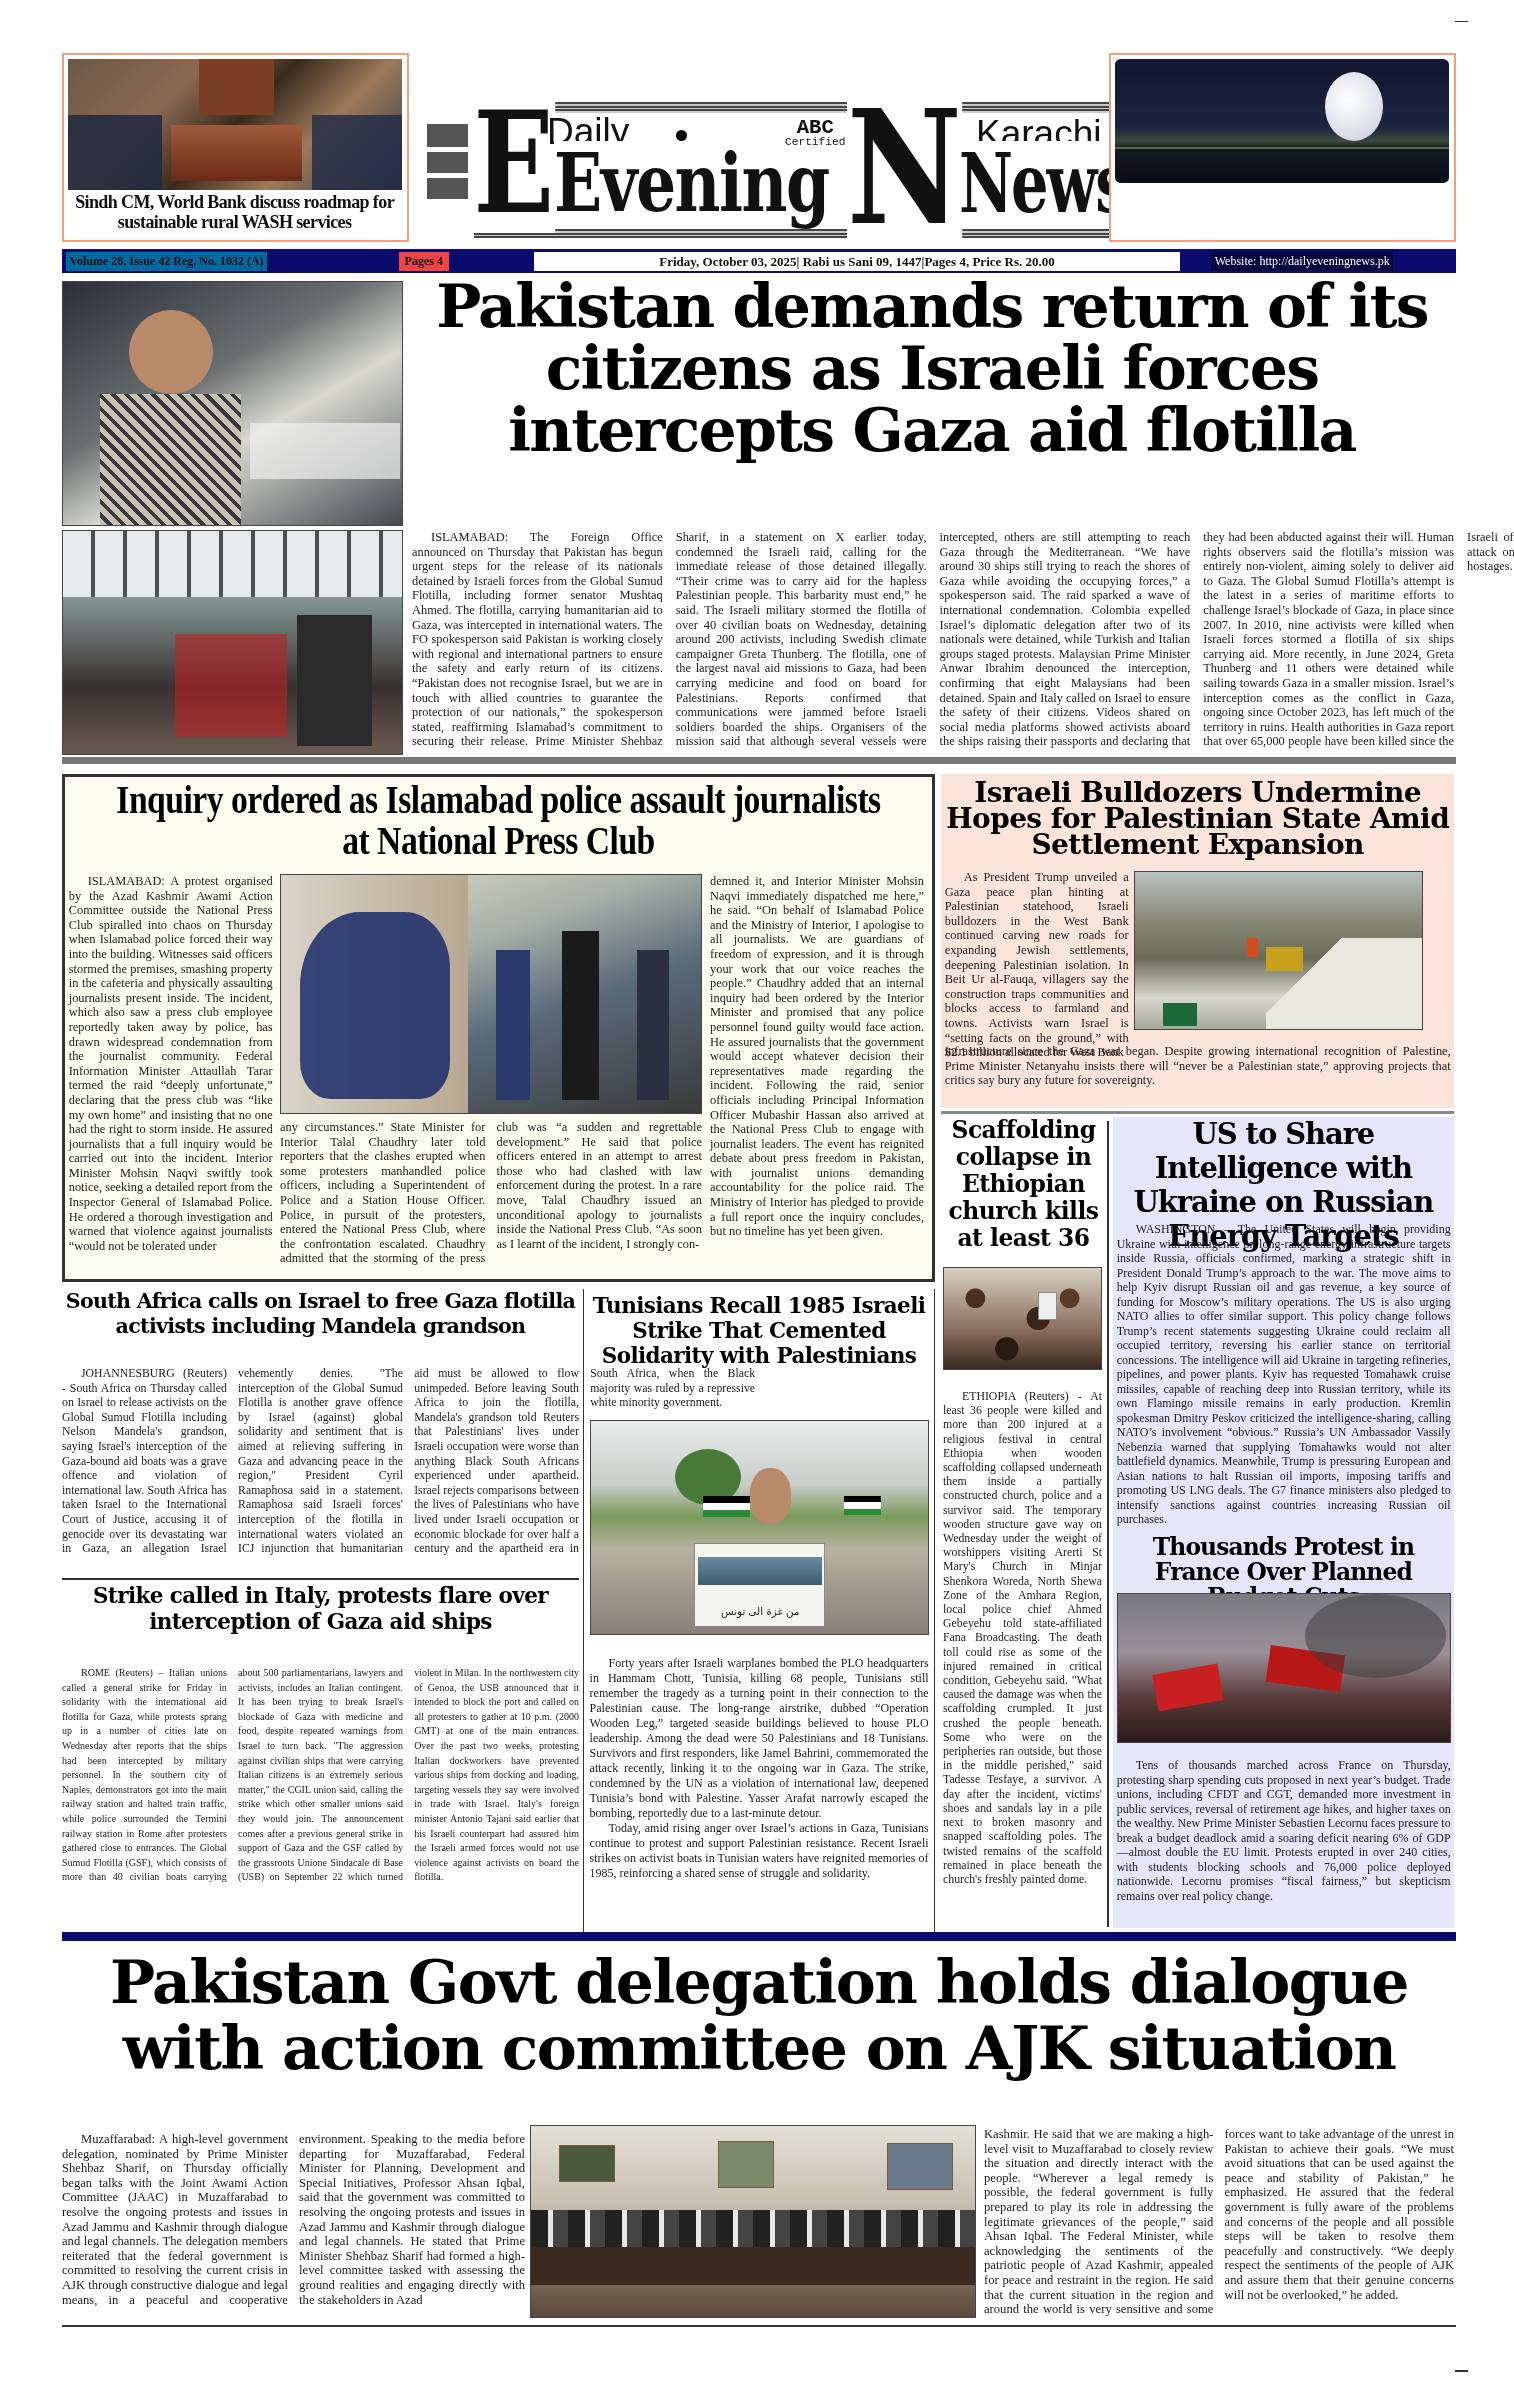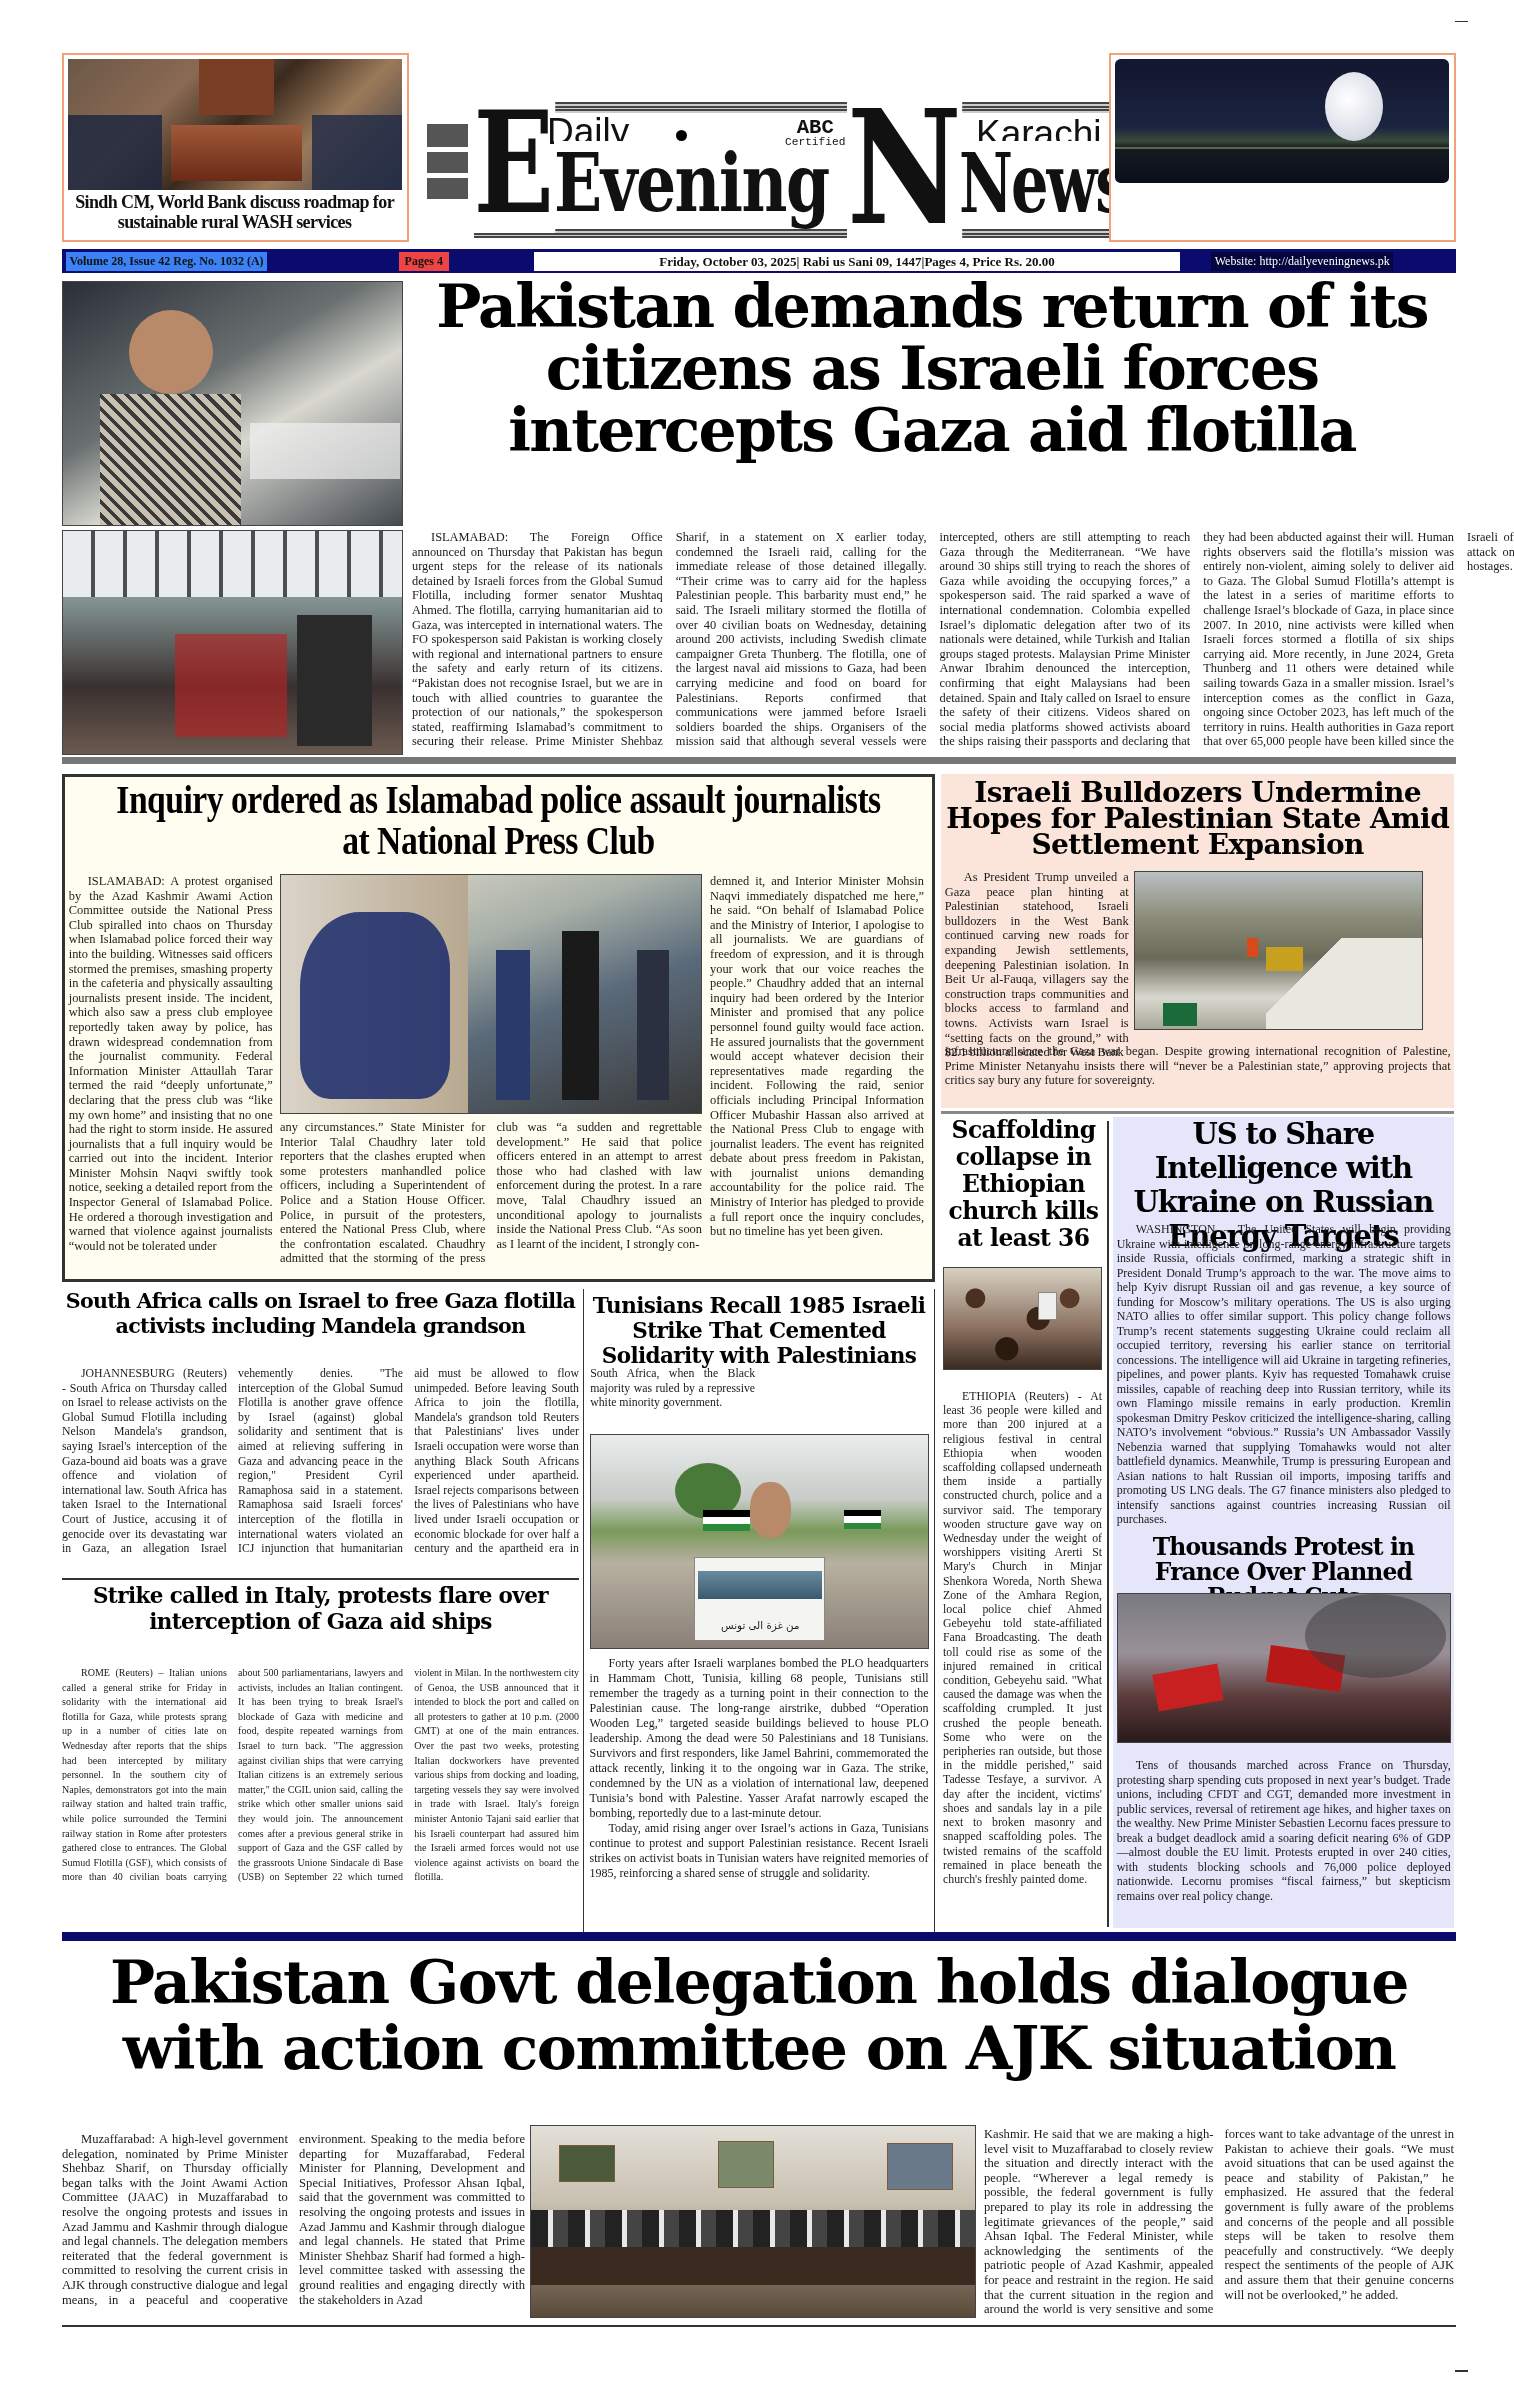--- a/index.html
+++ b/index.html
@@ -57,21 +57,21 @@
 
   <div class="abs" style="left:1047px;top:1.9px;width:347px;height:189px;border:2.8px solid #f2a07a;background:#fff">
     <div class="abs" style="left:3.7px;top:3.7px;width:334px;height:124px;background:linear-gradient(180deg,#12162e 0%,#1b2440 55%,#3a4a3a 66%,#151a22 72%,#0a0e1a 100%);border-radius:5.6px">
       <div class="abs" style="left:210px;top:13px;width:58px;height:69px;border-radius:50%;background:radial-gradient(circle at 40% 40%,#fff,#d8dce6 70%,#b8bcc8)"></div>
       <div class="abs" style="left:0;top:88px;width:334px;height:2.8px;background:#8a9a5a;opacity:.6"></div>
     </div>
   </div>
 </div>
 
 <div class="abs" style="left:62px;top:249px;width:1394px;height:24px;background:#0b0b6e">
-  <div class="abs" style="left:3.7px;top:2.8px;height:19px;padding:0 3.7px;background:#3b82f6;font-weight:bold;font-size:12px;line-height:19px">Volume 28, Issue 42 Reg. No. 1032 (A)</div>
+  <div class="abs" style="left:3.7px;top:2.8px;height:19px;padding:0 3.7px;background:#0369a1;font-weight:bold;font-size:12px;line-height:19px">Volume 28, Issue 42 Reg. No. 1032 (A)</div>
   <div class="abs" style="left:337px;top:2.8px;height:19px;padding:0 5.6px;background:#ef4444;font-weight:bold;font-size:12px;line-height:19px">Pages 4</div>
   <div class="abs" style="left:472px;top:2.8px;width:646px;height:19px;background:#fff;font-weight:bold;font-size:13px;line-height:19px;text-align:center">Friday, October 03, 2025| Rabi us Sani 09, 1447|Pages 4, Price Rs. 20.00</div>
   <div class="abs" style="left:1149px;top:2.8px;height:19px;padding:0 3.7px;color:#fff;font-size:12px;line-height:19px;background:#06063e">Website: http://dailyeveningnews.pk</div>
 </div>
 
 <div class="photo" style="left:62px;top:281px;width:341px;height:245px;background:linear-gradient(150deg,#2a2e38 0%,#6a7070 40%,#d8d8d0 60%,#444a50 100%)">
   <div class="abs" style="left:66px;top:28px;width:84px;height:84px;border-radius:50%;background:#b88a6a"></div>
   <div class="abs" style="left:37px;top:112px;width:141px;height:131px;background:repeating-linear-gradient(45deg,#c8c0b0 0 5.6px,#3a3a3a 5.6px 9.4px)"></div>
   <div class="abs" style="left:187px;top:141px;width:150px;height:56px;background:#f0f0f0;opacity:.7"></div>
 </div>
@@ -161,21 +161,21 @@
 
 <div class="rule" style="left:62px;top:1578px;width:517px;height:1.9px"></div>
 
 <div class="abs hl" style="left:62px;top:1583px;width:517px;font-size:21.5px;line-height:26px;letter-spacing:-0.6px">Strike called in Italy, protests flare over interception of Gaza aid ships</div>
 <div class="abs body-text cols3" style="left:62px;top:1666px;width:517px;height:266px;font-size:10px;line-height:14.6px">
   <p>ROME (Reuters) – Italian unions called a general strike for Friday in solidarity with the international aid flotilla for Gaza, while protests sprang up in a number of cities late on Wednesday after reports that the ships had been intercepted by military personnel. In the southern city of Naples, demonstrators got into the main railway station and halted train traffic, while police surrounded the Termini railway station in Rome after protesters gathered close to entrances. The Global Sumud Flotilla (GSF), which consists of more than 40 civilian boats carrying about 500 parliamentarians, lawyers and activists, includes an Italian contingent. It has been trying to break Israel's blockade of Gaza with medicine and food, despite repeated warnings from Israel to turn back. "The aggression against civilian ships that were carrying Italian citizens is an extremely serious matter," the CGIL union said, calling the strike which other smaller unions said they would join. The announcement comes after a previous general strike in support of Gaza and the GSF called by the grassroots Unione Sindacale di Base (USB) on September 22 which turned violent in Milan. In the northwestern city of Genoa, the USB announced that it intended to block the port and called on all protesters to gather at 10 p.m. (2000 GMT) at one of the main entrances. Over the past two weeks, protesting Italian dockworkers have prevented various ships from docking and loading, targeting vessels they say were involved in trade with Israel. Italy's foreign minister Antonio Tajani said earlier that his Israeli counterpart had assured him the Israeli armed forces would not use violence against activists on board the flotilla.</p>
 </div>
 
 <div class="abs" style="left:583px;top:1289px;width:352px;height:643px;border-left:1.9px solid #333;border-right:1.9px solid #333">
   <div class="hl" style="padding:3.7px 3.7px 0;font-size:21.5px;line-height:25px;letter-spacing:-0.6px">Tunisians Recall 1985 Israeli Strike That Cemented Solidarity with Palestinians</div>
-  <div class="photo" style="left:5.6px;top:145px;width:339px;height:215px;background:linear-gradient(180deg,#e8ecec 0%,#c8ccc8 30%,#7a9a5a 45%,#b8b0a0 60%,#8a8078 100%)">
+  <div class="photo" style="left:5.6px;top:131px;width:339px;height:215px;background:linear-gradient(180deg,#e8ecec 0%,#c8ccc8 30%,#7a9a5a 45%,#b8b0a0 60%,#8a8078 100%)">
     <div class="abs" style="left:84px;top:28px;width:66px;height:56px;border-radius:50%;background:#4a7a3a"></div>
     <div class="abs" style="left:112px;top:75px;width:47px;height:20.6px;background:linear-gradient(180deg,#000 33%,#fff 33% 66%,#2a8a3a 66%)"></div>
     <div class="abs" style="left:253px;top:75px;width:37px;height:19px;background:linear-gradient(180deg,#000 33%,#fff 33% 66%,#2a8a3a 66%)"></div>
     <div class="abs" style="left:159px;top:47px;width:41px;height:56px;border-radius:45%;background:#b88a6a"></div>
     <div class="abs" style="left:103px;top:122px;width:131px;height:84px;background:#f4f4f0;border:0.9px solid #888">
       <div style="position:absolute;left:3.7px;top:13px;width:124px;height:28px;background:linear-gradient(180deg,#6a8aa0,#3a5a70)"></div>
       <div style="position:absolute;left:3.7px;bottom:9.4px;width:124px;text-align:center;font-family:'DejaVu Sans',sans-serif;font-size:10.3px;color:#1a1a1a;direction:rtl">من غزة الى تونس</div>
     </div>
   </div>
   <div class="abs body-text" style="left:5.6px;top:367px;width:339px;font-size:12px;line-height:15px">

